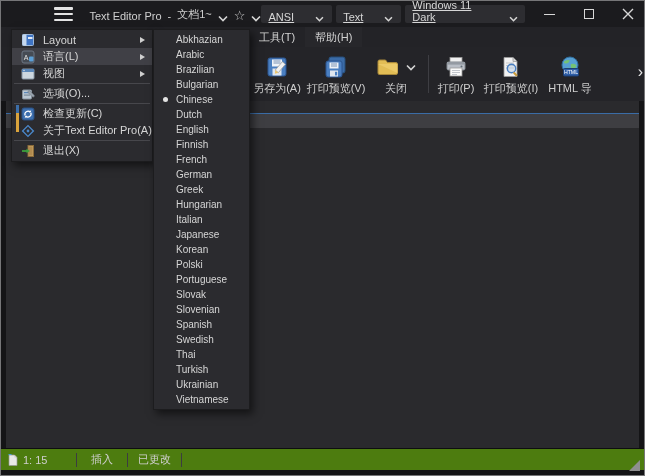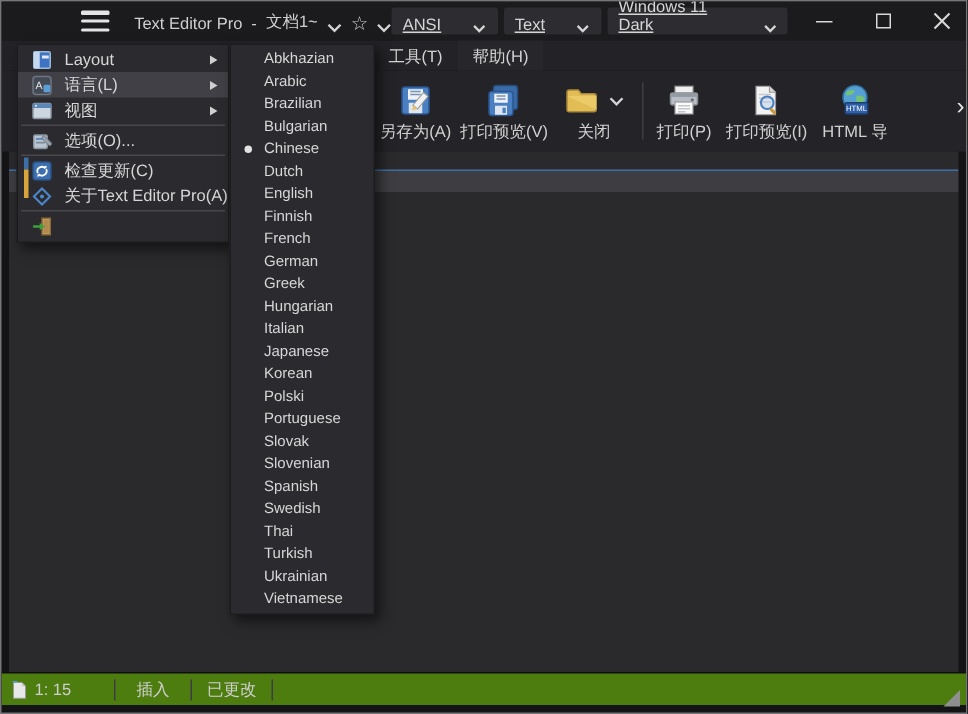--- a/index.html
+++ b/index.html
@@ -334,20 +334,21 @@
     <div class="msep"></div>
     <div class="mrow">
       <span class="mico">
         <svg width="14" height="14" viewBox="0 0 14 14">
             <rect x="7" y="1.5" width="5.5" height="11" fill="#c9a264" stroke="#8a6b3a"></rect>
             <rect x="8" y="2.5" width="3.5" height="9" fill="#b08a4e"></rect>
             <path d="M1 7 h5.5" stroke="#3da03d" stroke-width="1.8"></path>
             <path d="M5.5 4.7 L9 7 L5.5 9.3 Z" fill="#3da03d"></path>
           </svg>
       </span>
+      <span class="mlabel">退出(X)</span>
     </div>
   </div>
 
   <div class="submenu-panel">
 
       <div class="smi">
         
         <span>Abkhazian</span>
       </div>
 

